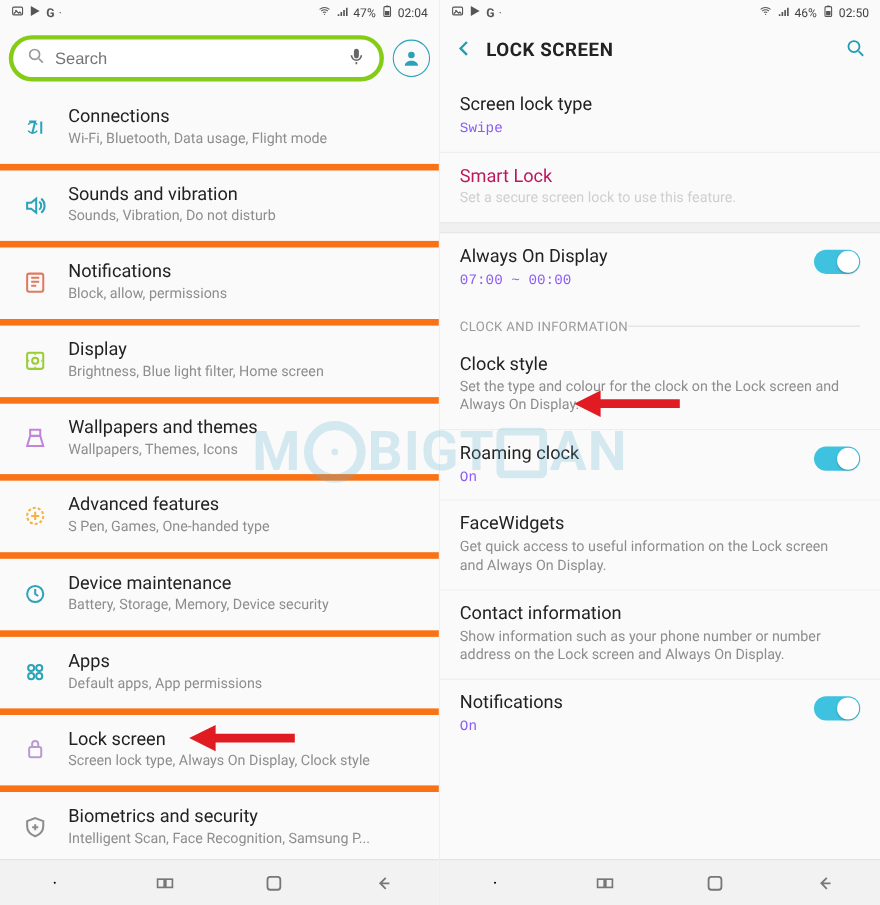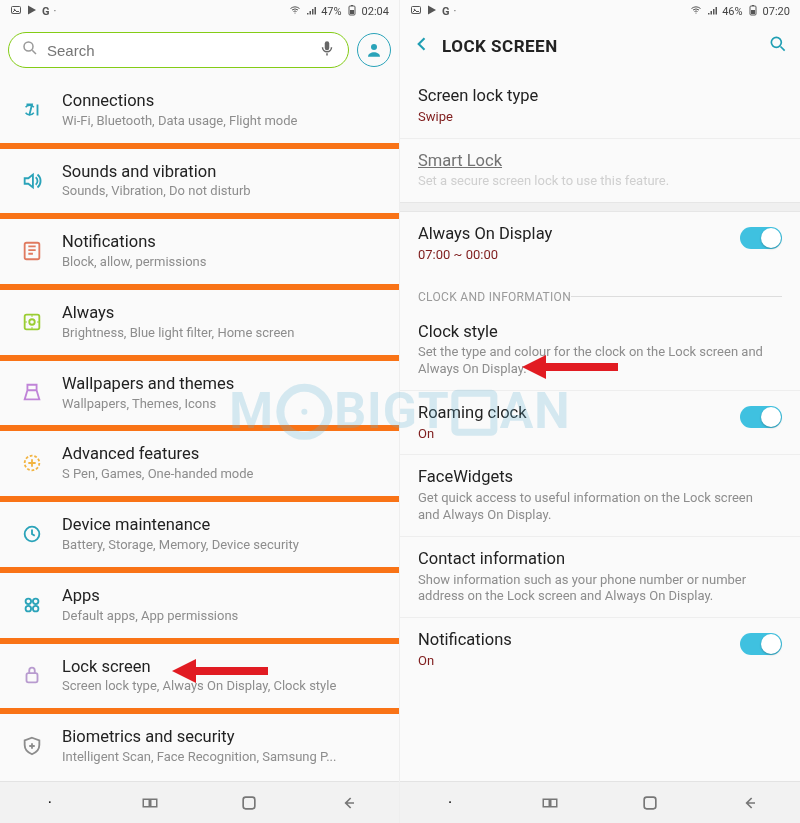--- a/index.html
+++ b/index.html
@@ -8,21 +8,21 @@
   .phone { width: 400px; height: 823px; background: #f9f9f9; display: flex; flex-direction: column; position: relative; }
   .phone:first-child { border-right: 1px solid #eee; }
 
   
   .status { height: 22px; display: flex; justify-content: space-between; align-items: center; padding: 0 10px; font-size: 11px; color: #444; background: #fafafa; }
   .status .left, .status .right { display: flex; align-items: center; gap: 4px; }
   .status svg { width: 12px; height: 12px; }
 
   
   .search-row { display: flex; align-items: center; padding: 10px 8px; gap: 8px; background: #fafafa; }
-  .search-box { flex: 1; display: flex; align-items: center; background: #fff; border: 1px solid #84cc16; border-radius: 22px; padding: 6px 12px; gap: 8px; }
+  .search-box { flex: 1; display: flex; align-items: center; background: #fff; border: 4px solid #84cc16; border-radius: 22px; padding: 6px 12px; gap: 8px; }
   .search-box input { flex: 1; border: none; outline: none; font-size: 15px; background: transparent; color: #555; }
   .circ-btn { width: 34px; height: 34px; border-radius: 50%; border: 1px solid #2aa3b9; display: flex; align-items: center; justify-content: center; }
   .ic { width: 18px; height: 18px; }
 
   
   .header-row { display: flex; align-items: center; padding: 12px 12px; gap: 10px; background: #fafafa; }
   .header-title { flex: 1; font-size: 17px; font-weight: 700; letter-spacing: .5px; color: #222; }
 
   
   .list { flex: 1; overflow: hidden; background: #fafafa; }
@@ -31,22 +31,22 @@
   .item .icon-col { width: 28px; display: flex; align-items: flex-start; justify-content: center; padding-top: 3px; }
   .item .text-col { flex: 1; }
   .item .title { font-size: 16.5px; color: #222; line-height: 1.2; margin-bottom: 2px; }
   .item .sub { font-size: 13px; color: #8d8d8d; line-height: 1.3; }
 
   
   .r-list { flex: 1; overflow: hidden; background: #fafafa; padding: 4px 0 0; }
   .r-item { padding: 12px 18px 12px 18px; }
   .r-item .title { font-size: 16.5px; color: #222; line-height: 1.25; }
   .r-item .sub { font-size: 13px; color: #8d8d8d; line-height: 1.3; margin-top: 2px; max-width: 350px; }
-  .r-item .sub.accent, .accent { color: #7f1d1d; }
-  .r-item.disabled .title { color: #737373; text-decoration: underline; }
+  .r-item .sub.accent, .accent { color: #8b5cf6; font-family: Liberation Mono, monospace; }
+  .r-item.disabled .title { color: #be185d; }
   .r-item.disabled .sub { color: #cfcfcf; }
   .r-item.switch-row { display: flex; align-items: flex-start; gap: 10px; }
   .r-item.switch-row .grow { flex: 1; }
   .section-gap { height: 10px; background: #f0f0f0; border-top: 1px solid #e6e6e6; border-bottom: 1px solid #e6e6e6; }
   .section-head { display: flex; align-items: center; padding: 14px 18px 6px; font-size: 12px; letter-spacing: .3px; color: #9a9a9a; }
   .section-head .line { flex: 1; height: 1px; background: #ddd; }
   .hr { border-top: 1px solid #eee; margin: 0 0; }
 
   
   .toggle { width: 42px; height: 22px; border-radius: 11px; background: #3fc1e0; position: relative; flex-shrink: 0; margin-top: 3px; }
@@ -160,21 +160,21 @@
       </div>
       <div class="item">
         <div class="icon-col">
             <span><svg width="22" height="22" viewBox="0 0 24 24">
                 <rect x="4" y="4" width="16" height="16" rx="2" fill="none" stroke="#9acd32" stroke-width="2"></rect>
                 <circle cx="12" cy="12" r="3" fill="none" stroke="#9acd32" stroke-width="2"></circle>
                 <path d="M12 6v-1M12 19v-1M6 12h-1M19 12h-1" stroke="#9acd32" stroke-width="2"></path>
               </svg></span>
           </div>
         <div class="text-col">
-            <div class="title">Always</div>
+            <div class="title">Display</div>
             <div class="sub">Brightness, Blue light filter, Home screen</div>
           </div>
       </div>
       <div class="item">
         <div class="icon-col">
             <span><svg width="22" height="22" viewBox="0 0 24 24">
                 <path d="M7 3h10v6H7zM7 9l-3 10h16l-3-10" fill="none" stroke="#c084d8" stroke-width="2"></path>
               </svg></span>
           </div>
         <div class="text-col">
@@ -184,21 +184,21 @@
       </div>
       <div class="item">
         <div class="icon-col">
             <span><svg width="22" height="22" viewBox="0 0 24 24">
                 <circle cx="12" cy="12" r="8" fill="none" stroke="#f2b441" stroke-width="2" stroke-dasharray="3 2"></circle>
                 <path d="M12 8v8M8 12h8" stroke="#f2b441" stroke-width="2"></path>
               </svg></span>
           </div>
         <div class="text-col">
             <div class="title">Advanced features</div>
-            <div class="sub">S Pen, Games, One-handed mode</div>
+            <div class="sub">S Pen, Games, One-handed type</div>
           </div>
       </div>
       <div class="item">
         <div class="icon-col">
             <span><svg width="22" height="22" viewBox="0 0 24 24">
                 <circle cx="12" cy="12" r="8" fill="none" stroke="#2aa3b9" stroke-width="2"></circle>
                 <path d="M12 7v5l3 2" stroke="#2aa3b9" stroke-width="2" fill="none"></path>
               </svg></span>
           </div>
         <div class="text-col">
@@ -288,21 +288,21 @@
             </svg></span>
         <span><svg viewBox="0 0 24 24">
               <path d="M4 18h3v3H4zM9 14h3v7H9zM14 10h3v11h-3zM19 6h3v15h-3z" fill="#555"></path>
             </svg></span>
         <span>46%</span>
         <span><svg viewBox="0 0 24 24">
               <rect x="6" y="4" width="12" height="18" rx="2" fill="none" stroke="#555" stroke-width="2"></rect>
               <rect x="10" y="2" width="4" height="2" fill="#555"></rect>
               <rect x="8" y="12" width="8" height="8" fill="#555"></rect>
             </svg></span>
-        <span>07:20</span>
+        <span>02:50</span>
       </div>
     </div>
 
     <div class="header-row">
       <span><svg width="20" height="20" viewBox="0 0 24 24">
             <path d="M15 5l-7 7 7 7" fill="none" stroke="#1f9eb3" stroke-width="2.5"></path>
           </svg></span>
       <div class="header-title">LOCK SCREEN</div>
       <span><svg width="20" height="20" viewBox="0 0 24 24">
             <circle cx="10" cy="10" r="6" fill="none" stroke="#1f9eb3" stroke-width="2"></circle>

